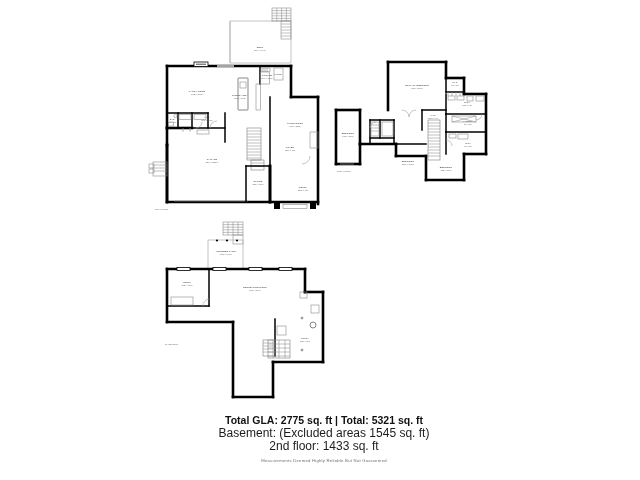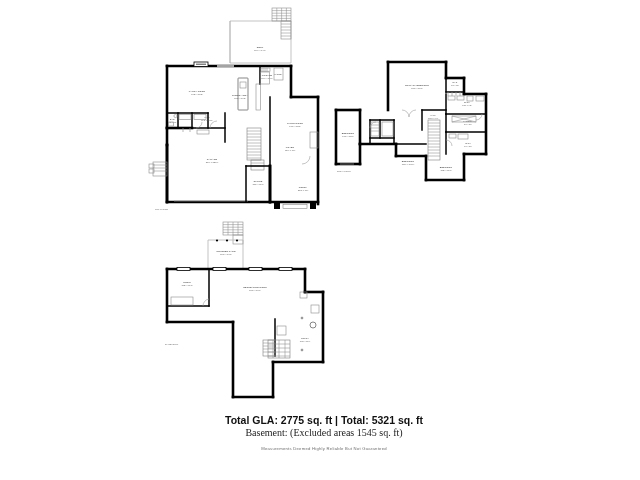--- a/index.html
+++ b/index.html
@@ -70,25 +70,24 @@
     text-align: center;
   }
   #summary .line-total {
     font-size: 10.5px;
     font-weight: bold;
     color: #111111;
     line-height: 13px;
     white-space: nowrap;
   }
   #summary .line-det {
-    font-size: 10px;
+    font-size: 12px;
     color: #1c1c1c;
     line-height: 12.5px;
     white-space: nowrap;
-    font-family: Liberation Serif, serif;
   }
   #summary .disclaimer {
     font-size: 4.2px;
     color: #6e6e6e;
     margin-top: 6px;
     letter-spacing: 0.25px;
   }
 </style>
 </head>
 <body>
@@ -427,16 +426,17 @@
         <circle class="fixture-d" cx="137" cy="128" r="0.9"></circle>
       </g>
 
       <text class="floorlbl" x="0" y="123">BASEMENT</text>
     </svg>
   </div>
 
   <div id="summary">
     <div class="line-total">Total GLA: 2775 sq. ft  |  Total: 5321 sq. ft</div>
     <div class="line-det">Basement: (Excluded areas 1545 sq. ft)</div>
+    <div class="line-det">2nd floor: 1433 sq. ft</div>
     <div class="disclaimer">Measurements Deemed Highly Reliable But Not Guaranteed</div>
   </div>
 
 </div>
 
 </body></html>

